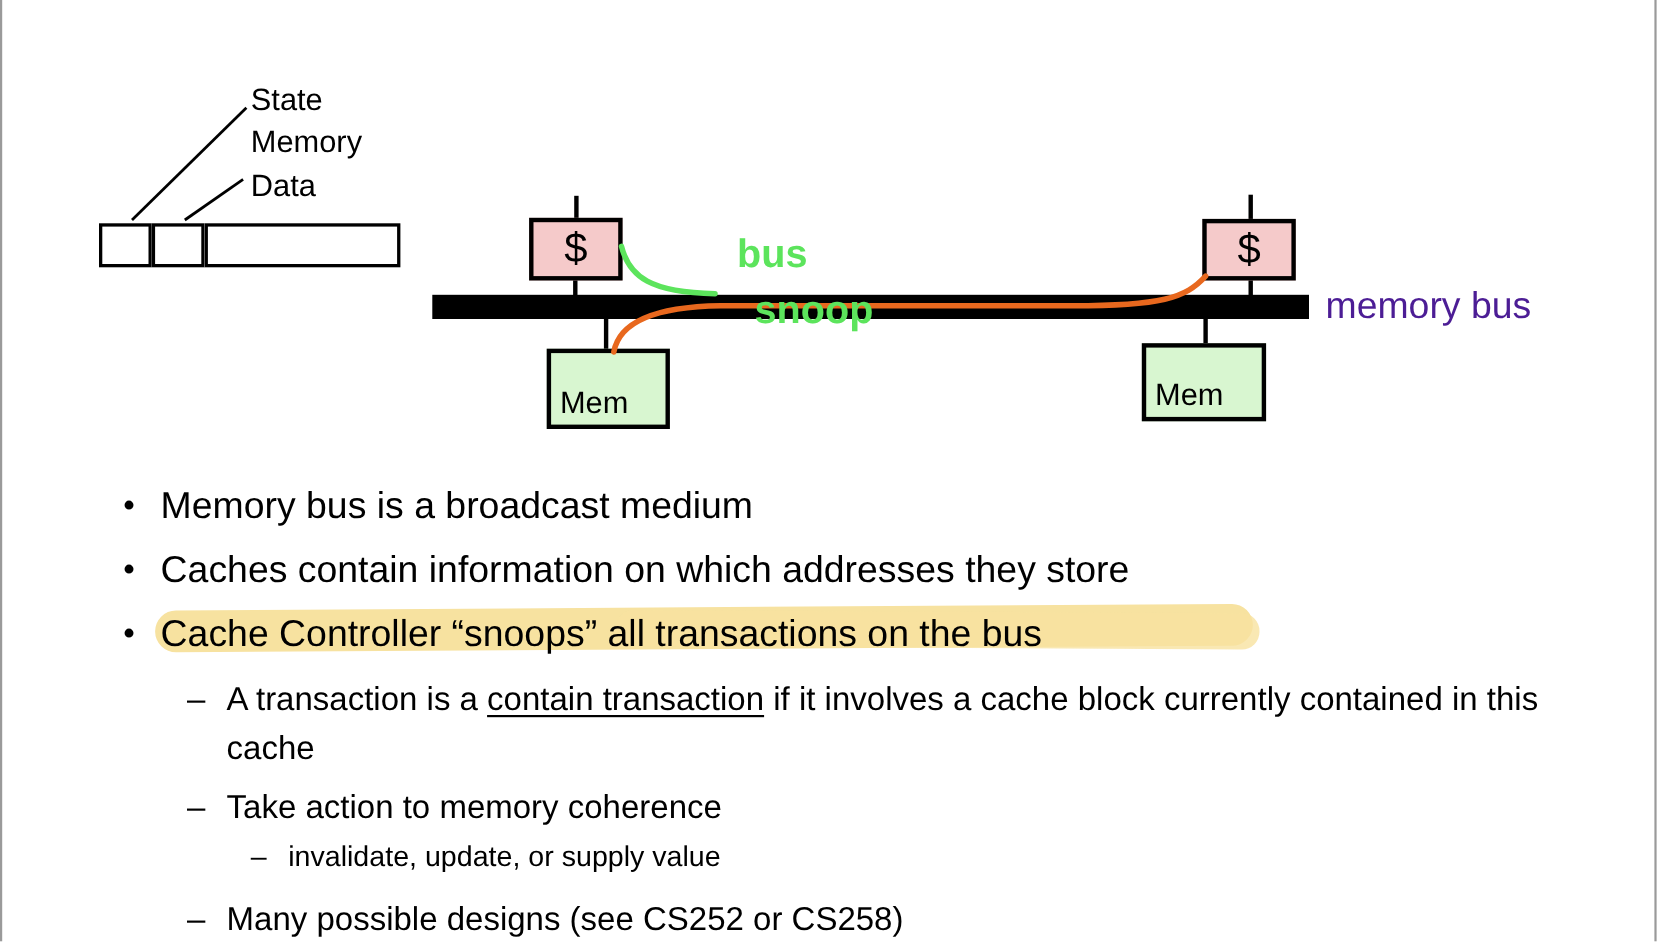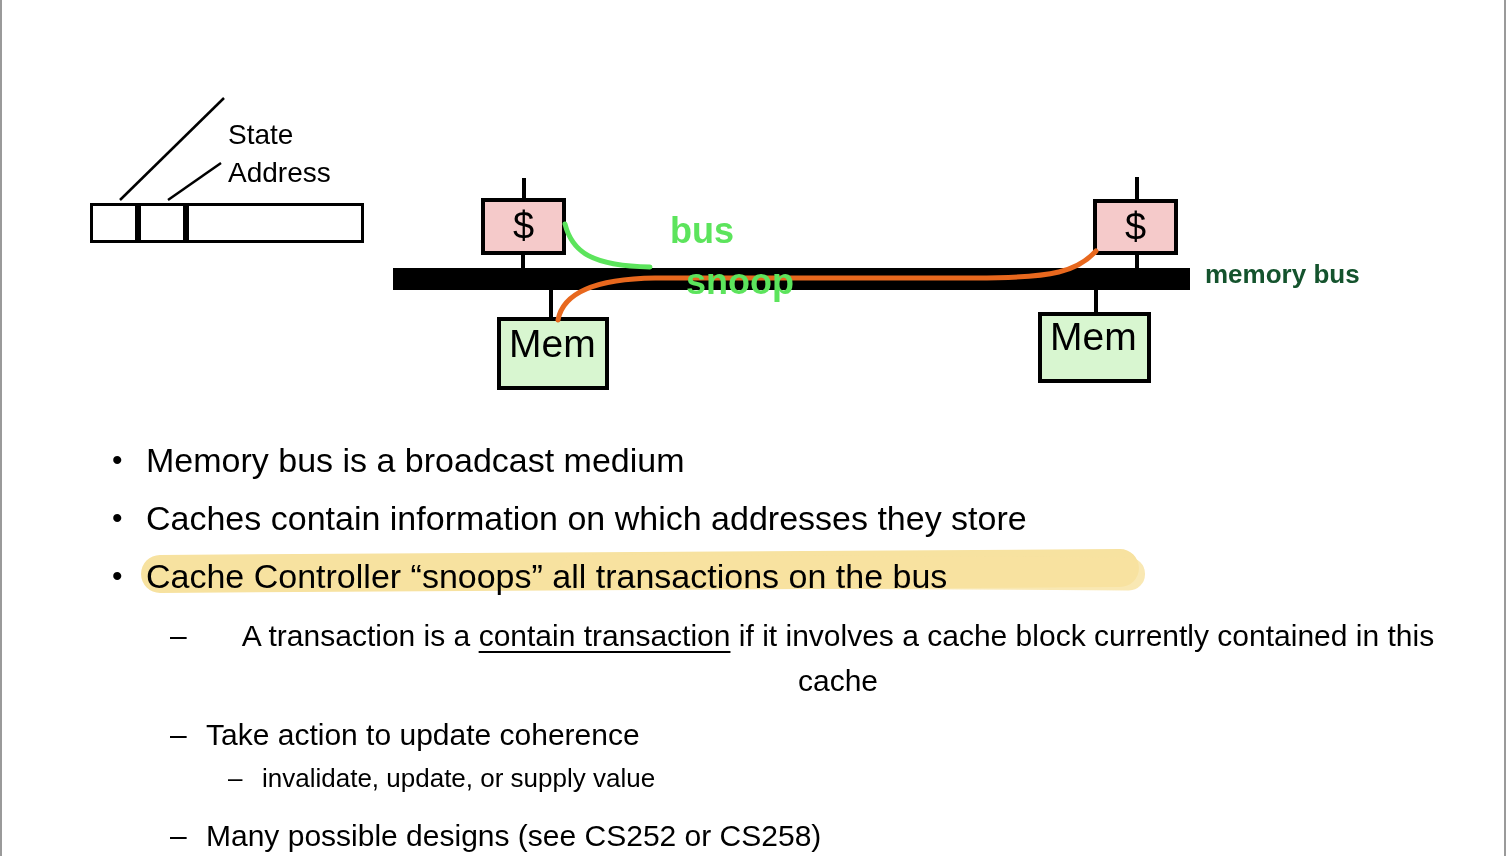--- a/index.html
+++ b/index.html
@@ -24,40 +24,40 @@
     font-size:34px;z-index:2;position:absolute;
   }
   .cache-box{
     border:4px solid #000;background:var(--cache-fill,#f5caca);
     display:flex;align-items:center;justify-content:center;
     font-size:38px;z-index:2;
   }
   .mem-box{
     border:4px solid #000;background:var(--mem-fill,#d8f6d0);
     display:flex;align-items:flex-end;justify-content:flex-start;
-    padding:0 0 20px 8px;font-size:39px;z-index:2;
+    padding:0 0 4px 8px;font-size:28px;z-index:2;
   }
   .bus-bar{position:absolute;left:393px;top:268px;width:797px;height:22px;background:#000;z-index:1;}
   #curves-layer{z-index:3;}
   .lbl{position:absolute;white-space:nowrap;z-index:4;}
-  .struct-label{font-size:28px;z-index:2;margin-top:44px;}
+  .struct-label{font-size:28px;z-index:2;}
   .green-lbl{font-weight:bold;font-size:36px;color:var(--snoop-green,#5ce45c);}
   .blue-lbl{font-weight:bold;font-size:35px;color:var(--memory-op-blue,#1b1ba8);}
-  .bus-lbl{font-weight:bold;font-size:26px;color:#14532d;}
+  .bus-lbl{font-weight:normal;font-size:34px;color:#4c1d95;}
 
   
   .bullet-row{position:absolute;display:flex;line-height:1.18;}
   .b-main{font-size:34px;}
   .b-sub{font-size:30px;line-height:1.5;}
   .b-subsub{font-size:26px;}
   .marker{flex:0 0 auto;}
   .b-main .marker{width:34px;font-size:30px;padding-top:2px;}
   .b-sub .marker{width:36px;}
   .b-subsub .marker{width:34px;}
-  .b-text{flex:0 1 auto;text-align:center;}
+  .b-text{flex:0 1 auto;}
   .underlined{text-decoration:underline;text-underline-offset:5px;text-decoration-thickness:2px;}
   .hl{position:absolute;background:var(--highlight,#f7e2a0);z-index:-1;}
   .hl1{left:141px;top:552px;width:998px;height:38px;border-radius:19px;transform:rotate(-0.35deg);}
   .hl2{left:560px;top:556px;width:585px;height:33px;border-radius:16px;transform:rotate(0.3deg);opacity:.8;}
   #bullets{position:absolute;left:0;top:0;width:1508px;height:856px;z-index:5;}
 </style>
 </head>
 <body>
 
 <div class="edge left"></div>
@@ -70,21 +70,21 @@
     <line x1="168" y1="200" x2="221" y2="163" stroke="#000" stroke-width="2.5"></line>
     <line x1="524" y1="178" x2="524" y2="200" stroke="#000" stroke-width="4"></line>
     <line x1="523" y1="252" x2="523" y2="270" stroke="#000" stroke-width="4"></line>
     <line x1="551" y1="288" x2="551" y2="319" stroke="#000" stroke-width="4"></line>
     <line x1="1137" y1="177" x2="1137" y2="201" stroke="#000" stroke-width="4"></line>
     <line x1="1137" y1="253" x2="1137" y2="270" stroke="#000" stroke-width="4"></line>
     <line x1="1096" y1="288" x2="1096" y2="314" stroke="#000" stroke-width="4"></line>
   </svg>
 
   <div class="lbl struct-label" style="left:228px;top:75px">State</div>
-  <div class="lbl struct-label" style="left:228px;top:113px">Address</div>
+  <div class="lbl struct-label" style="left:228px;top:113px">Memory</div>
   <div class="lbl struct-label" style="left:228px;top:153px">Data</div>
   <div class="box struct-box" style="left:90px;top:203px;width:48px;height:40px"></div>
   <div class="box struct-box" style="left:138px;top:203px;width:48px;height:40px"></div>
   <div class="box struct-box" style="left:186px;top:203px;width:178px;height:40px"></div>
 
   <div class="box cache-box" style="left:481px;top:198px;width:85px;height:57px">
     <span>$</span>
   </div>
   <div class="box mem-box" style="left:497px;top:317px;width:112px;height:73px">
     <span>Mem</span>
@@ -128,21 +128,21 @@
     <span class="b-text">Cache Controller “snoops” all transactions on the bus</span>
   </div>
 
   <div class="bullet-row b-sub" style="left:170px;top:613px;width:1300px">
     <span class="marker">–</span>
     <span class="b-text" style="width:1270px"><span>A transaction is a </span><span class="underlined">contain transaction</span><span> if it involves a cache block currently contained in this cache</span></span>
   </div>
 
   <div class="bullet-row b-sub" style="left:170px;top:712px">
     <span class="marker">–</span>
-    <span class="b-text">Take action to update coherence</span>
+    <span class="b-text">Take action to memory coherence</span>
   </div>
 
   <div class="bullet-row b-subsub" style="left:228px;top:763px">
     <span class="marker">–</span>
     <span class="b-text">invalidate, update, or supply value</span>
   </div>
 
   <div class="bullet-row b-sub" style="left:170px;top:813px">
     <span class="marker">–</span>
     <span class="b-text">Many possible designs (see CS252 or CS258)</span>

